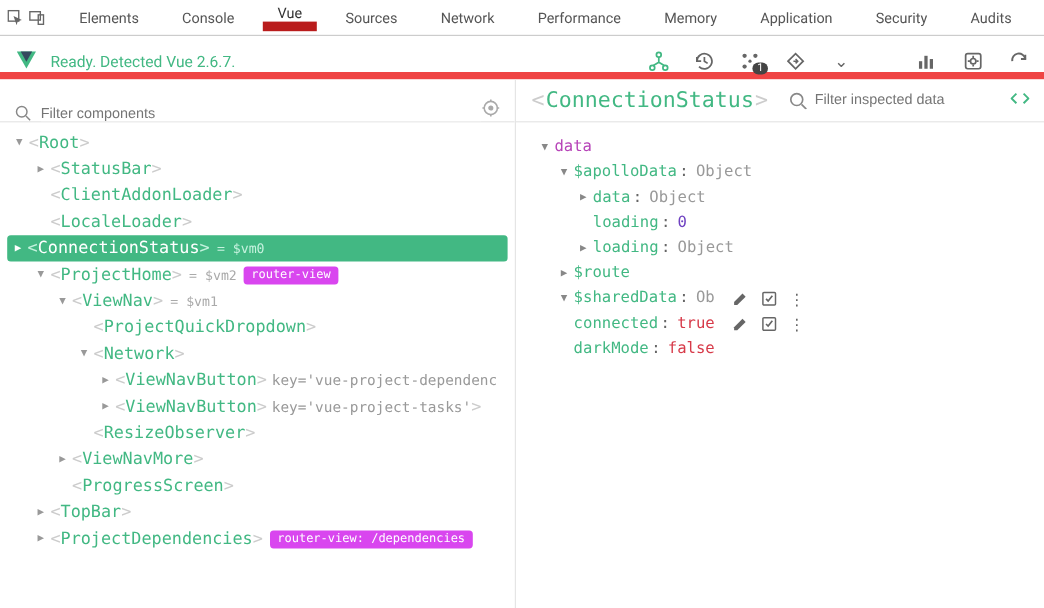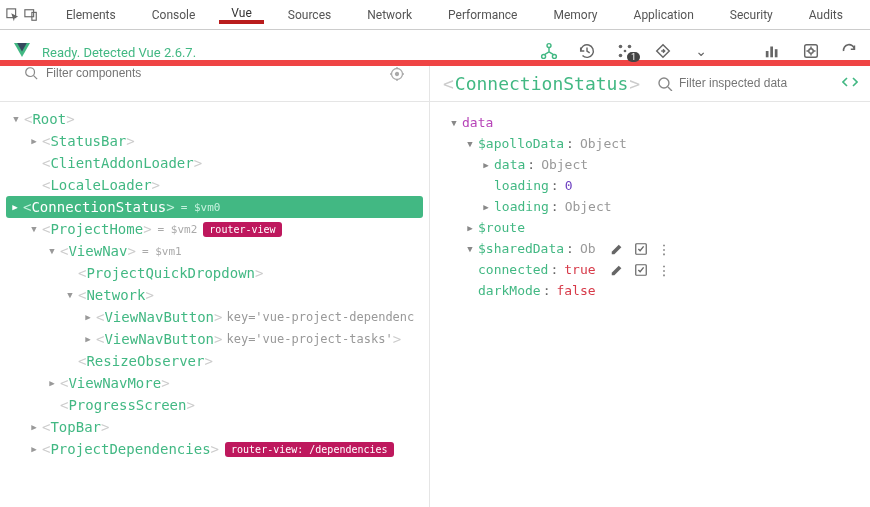--- a/index.html
+++ b/index.html
@@ -4,48 +4,48 @@
 <style>
 *{margin:0;padding:0;box-sizing:border-box}
 body{font-family:-apple-system,BlinkMacSystemFont,"Segoe UI",Roboto,sans-serif;font-size:12px;color:#333;background:#fff;width:870px;height:507px;overflow:hidden;position:relative}
 .mono{font-family:Menlo,Consolas,monospace}
 .titlebar{height:30px;border-bottom:1px solid #ccc;display:flex;align-items:center;padding:0 6px;gap:4px}
 .ti{width:14px;height:14px;display:inline-flex;align-items:center;justify-content:center;color:#666}
 .ti svg{width:14px;height:14px}
 .sep{width:1px;height:18px;background:#ddd;margin:0 4px}
 .tabs{display:flex;gap:12px;height:100%;align-items:center}
 .tab{padding:0 12px;display:flex;align-items:center;color:#555;cursor:pointer;font-size:12px}
-.tab.active{color:#333;border-bottom:4px solid #b91c1c}
+.tab.active{color:#333;border-bottom:8px solid #b91c1c}
 .dots{margin-left:auto;padding:0 8px;color:#666}
 .headerbar{height:36px;border-bottom:6px solid #ef4444;display:flex;align-items:flex-end;padding:0 12px}
 .vuelogo{width:20px;height:20px;margin-right:10px}
 .ready{color:#42b883;font-size:13px}
 .hicons{margin-left:auto;display:flex;align-items:center;gap:20px;color:#666}
 .hicons .hi{width:18px;height:18px;display:flex;align-items:center;justify-content:center;cursor:pointer}
 .hicons .hi.active{color:#42b883}
 .main{display:flex;height:calc(100% - 66px)}
 .left{width:430px;border-right:1px solid #e5e5e5;display:flex;flex-direction:column;overflow:hidden}
 .right{flex:1;display:flex;flex-direction:column;overflow:hidden}
-.filterbar{height:36px;border-bottom:1px solid #e5e5e5;display:flex;align-items:flex-start;padding:0 24px;color:#888}
+.filterbar{height:36px;border-bottom:1px solid #e5e5e5;display:flex;align-items:flex-end;padding:0 12px;color:#888}
 .filterbar input{border:none;outline:none;flex:1;font-size:12px;color:#333;margin-left:8px}
 .filterbar .sicon{width:14px;height:14px}
 .ricon{color:#aaa;cursor:pointer}
 .tree{flex:1;overflow:auto;padding:6px 0;font-size:14px}
 .node{display:flex;align-items:center;padding:3px 0 3px 6px;white-space:nowrap}
 .node.selected{background:#42b883;color:#fff;border-radius:3px;margin:0 6px;padding-left:3px}
 .arr{width:12px;height:12px;margin-right:2px;display:inline-flex;align-items:center;justify-content:center;font-size:9px;color:#999;cursor:pointer}
 .node.selected .arr{color:#fff}
 .br{color:#ccc}
 .node.selected .br{color:#c5f2de}
 .cn{color:#42b883}
 .node.selected .cn{color:#fff}
 .meta{color:#aaa;font-size:11px;margin-left:6px}
 .node.selected .meta{color:#c5f2de}
 .attr{color:#999;font-size:12px;margin-left:4px}
-.badge{font-size:10px;padding:2px 6px;border-radius:3px;margin-left:6px;background:#be185d;color:#fff}
+.badge{font-size:10px;padding:2px 6px;border-radius:3px;margin-left:6px;background:#d946ef;color:#fff}
 .ind0{padding-left:10px}.ind1{padding-left:28px}.ind2{padding-left:46px}.ind3{padding-left:64px}.ind4{padding-left:82px}
 .righthead{height:36px;border-bottom:1px solid #e5e5e5;display:flex;align-items:center;padding:0 12px}
 .compname{color:#42b883;font-size:18px}
 .compname .br{color:#ccc;margin:0 1px}
 .rsearch{margin-left:16px;flex:1;display:flex;align-items:center;color:#888}
 .rsearch input{border:none;outline:none;font-size:12px;margin-left:6px;flex:1}
 .datatree{flex:1;padding:10px 14px;position:relative}
 .dn{display:flex;align-items:center;padding:3px 0;font-size:13px}
 .dn .arr{color:#888}
 .dkey{color:#42b883}

